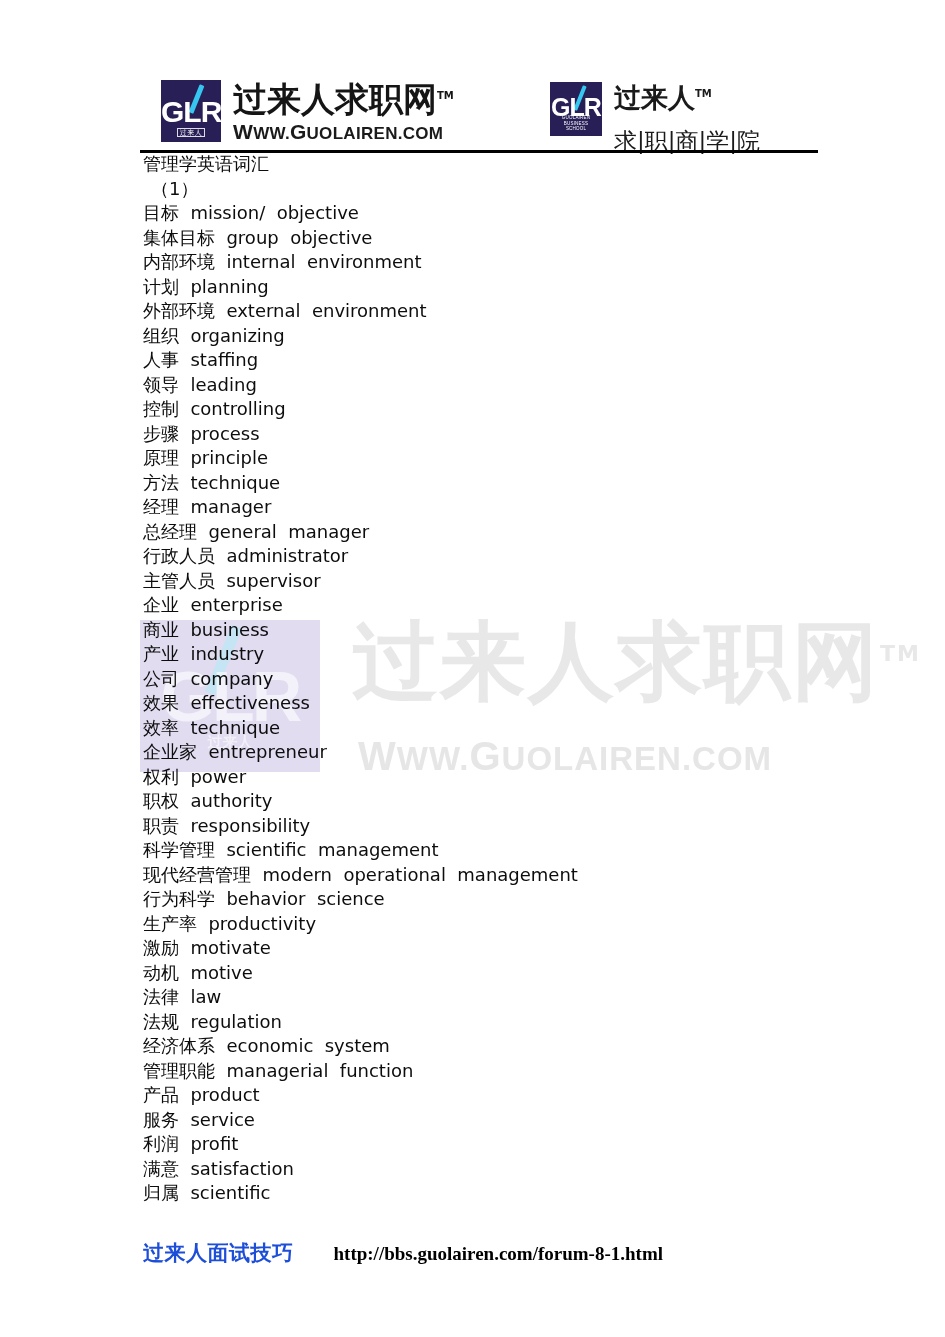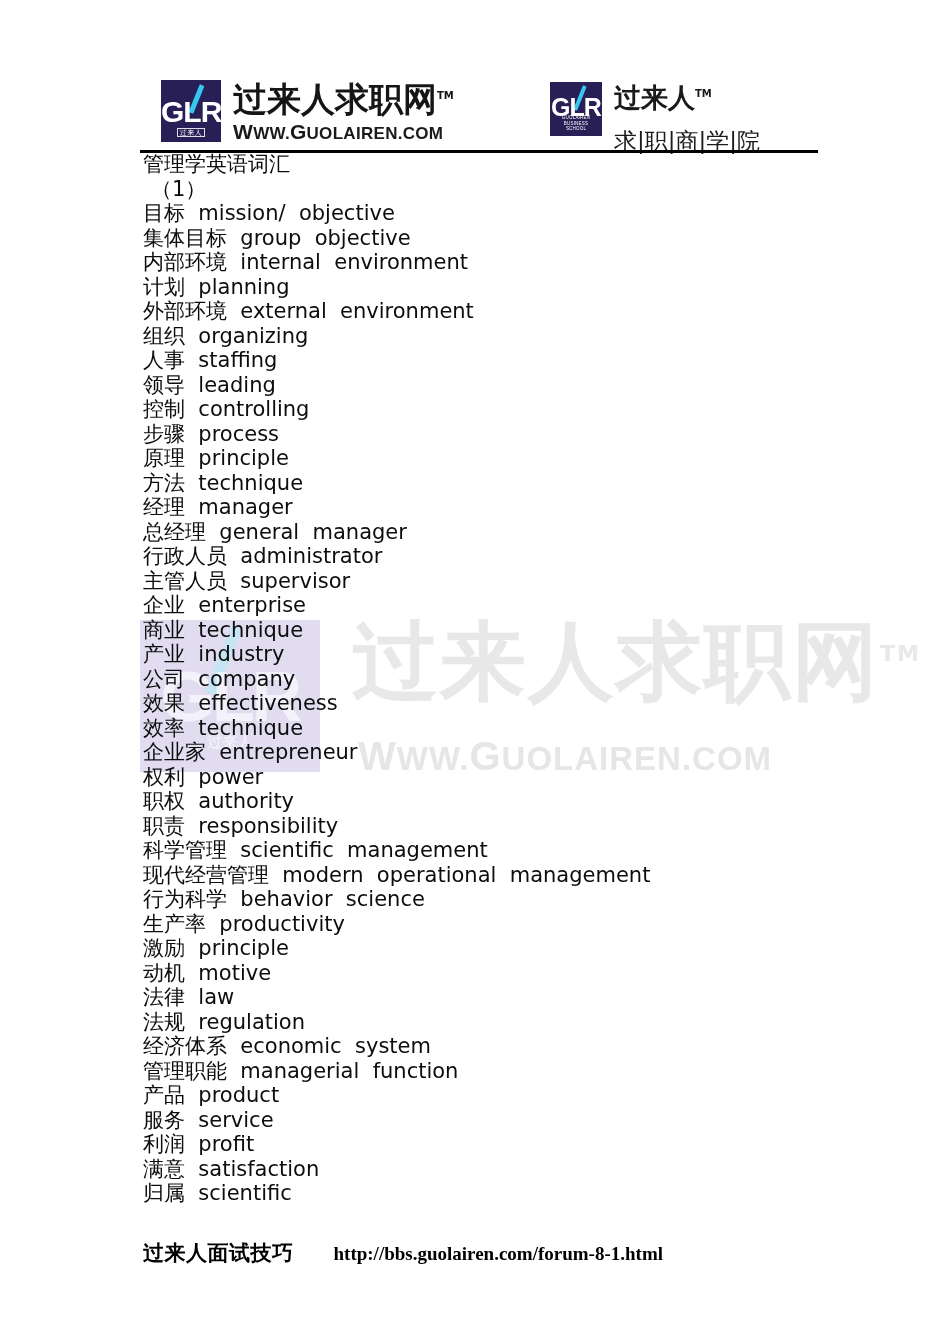--- a/index.html
+++ b/index.html
@@ -265,21 +265,21 @@
 
   
   #content {
     position: absolute;
     left: 143px;
     top: 152px;
     width: 700px;
   }
   .doc-line {
     font-family: "DejaVu Sans", "Liberation Sans", sans-serif;
-    font-size: 21px;
+    font-size: 18px;
     line-height: 24.5px;
     color: #0d0d0d;
     white-space: pre;
     position: relative;
     z-index: 2;
   }
   .doc-line.indent {
     padding-left: 8px;
   }
 
@@ -288,21 +288,21 @@
     position: absolute;
     left: 143px;
     top: 1239px;
     white-space: nowrap;
     z-index: 2;
   }
   #footer-cn {
     font-family: "DejaVu Serif", "Liberation Serif", serif;
     font-size: 21px;
     font-weight: 700;
-    color: #000000;
+    color: #1d4ed8;
     letter-spacing: 0.5px;
   }
   #footer-url {
     font-family: "Liberation Serif", "DejaVu Serif", serif;
     font-size: 19px;
     font-weight: 700;
     color: #000000;
     margin-left: 4px;
     text-decoration: none;
     padding-left: 36px;
@@ -371,34 +371,34 @@
         <div class="doc-line">领导  leading</div>
         <div class="doc-line">控制  controlling</div>
         <div class="doc-line">步骤  process</div>
         <div class="doc-line">原理  principle</div>
         <div class="doc-line">方法  technique</div>
         <div class="doc-line">经理  manager</div>
         <div class="doc-line">总经理  general  manager</div>
         <div class="doc-line">行政人员  administrator</div>
         <div class="doc-line">主管人员  supervisor</div>
         <div class="doc-line">企业  enterprise</div>
-        <div class="doc-line">商业  technique</div>
+        <div class="doc-line">商业  business</div>
         <div class="doc-line">产业  industry</div>
         <div class="doc-line">公司  company</div>
         <div class="doc-line">效果  effectiveness</div>
         <div class="doc-line">效率  technique</div>
         <div class="doc-line">企业家  entrepreneur</div>
         <div class="doc-line">权利  power</div>
         <div class="doc-line">职权  authority</div>
         <div class="doc-line">职责  responsibility</div>
         <div class="doc-line">科学管理  scientific  management</div>
         <div class="doc-line">现代经营管理  modern  operational  management</div>
         <div class="doc-line">行为科学  behavior  science</div>
         <div class="doc-line">生产率  productivity</div>
-        <div class="doc-line">激励  principle</div>
+        <div class="doc-line">激励  motivate</div>
         <div class="doc-line">动机  motive</div>
         <div class="doc-line">法律  law</div>
         <div class="doc-line">法规  regulation</div>
         <div class="doc-line">经济体系  economic  system</div>
         <div class="doc-line">管理职能  managerial  function</div>
         <div class="doc-line">产品  product</div>
         <div class="doc-line">服务  service</div>
         <div class="doc-line">利润  profit</div>
         <div class="doc-line">满意  satisfaction</div>
         <div class="doc-line">归属  scientific</div>

